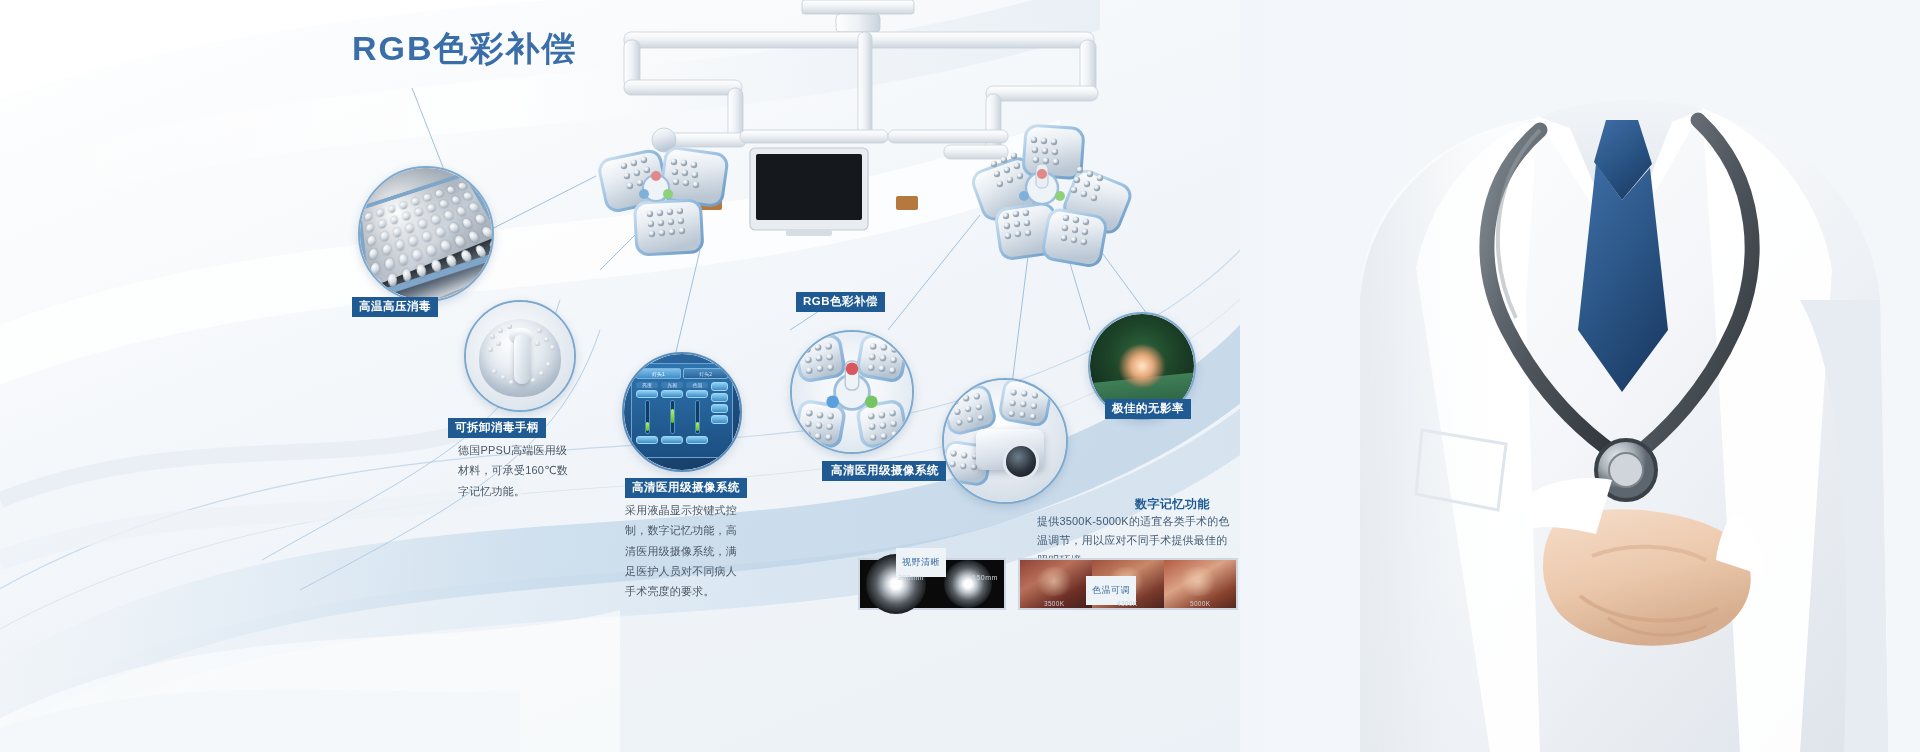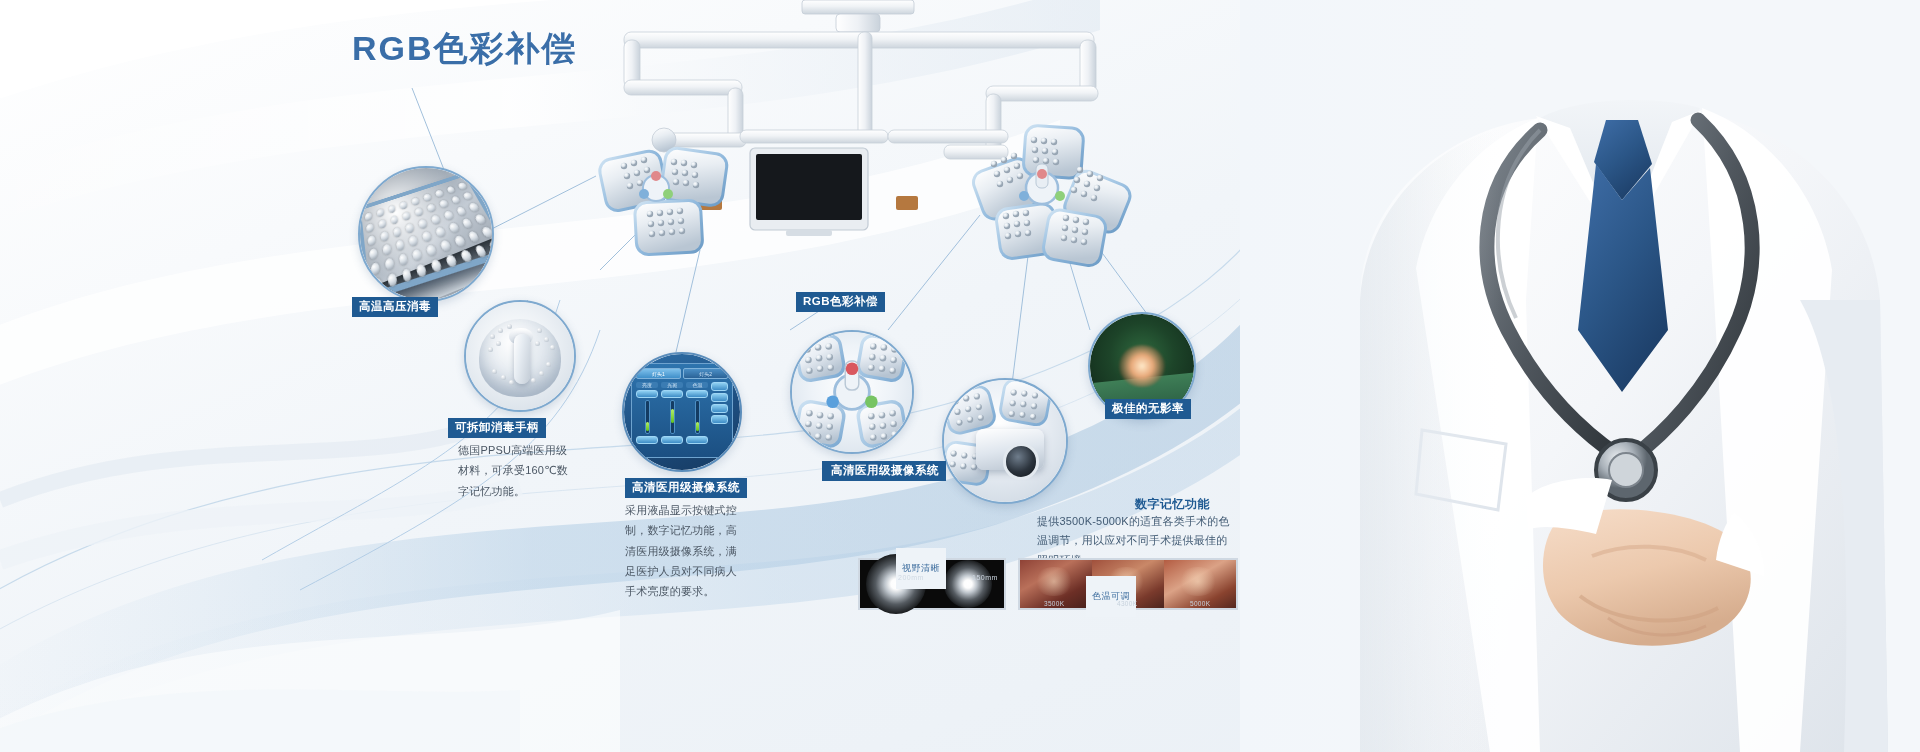--- a/index.html
+++ b/index.html
@@ -141,21 +141,21 @@
   .surg-cloth { position:absolute; left:-5%; bottom:-8%; width:110%; height:46%;
     background:linear-gradient(180deg,#3f7f57,#22503a); transform:rotate(-6deg); }
 
   
   .lamp-svg { position:absolute; left:540px; top:0px; width:760px; height:420px; }
 
   
   .strip { position:absolute; border:2px solid #cfd8e2; background:#0a0a0a; }
   .strip-title {
     position:absolute; font-size:9px; color:#3d6d9e; background:#eef3f8;
-    padding:14px 6px; white-space:nowrap; letter-spacing:.5px;
+    padding:8px 6px; white-space:nowrap; letter-spacing:.5px;
   }
   .strip-cap { position:absolute; font-size:7px; color:#cfd8e2; letter-spacing:.5px; }
 
   .beam { position:absolute; top:0; bottom:0; width:50%;
     display:flex; align-items:center; justify-content:center; }
   .beam .halo { width:60px; height:60px; border-radius:50%;
     background:radial-gradient(circle,#ffffff 0%,#fdfdfd 12%,#bfc6cd 26%,#555b61 48%,#16181a 72%,#000 100%); }
 
   .photo-cell { position:absolute; top:0; bottom:0; overflow:hidden; }
   .p1 { background:linear-gradient(150deg,#8e4236,#b9705a 35%,#6d2f26 70%,#45201b); }

